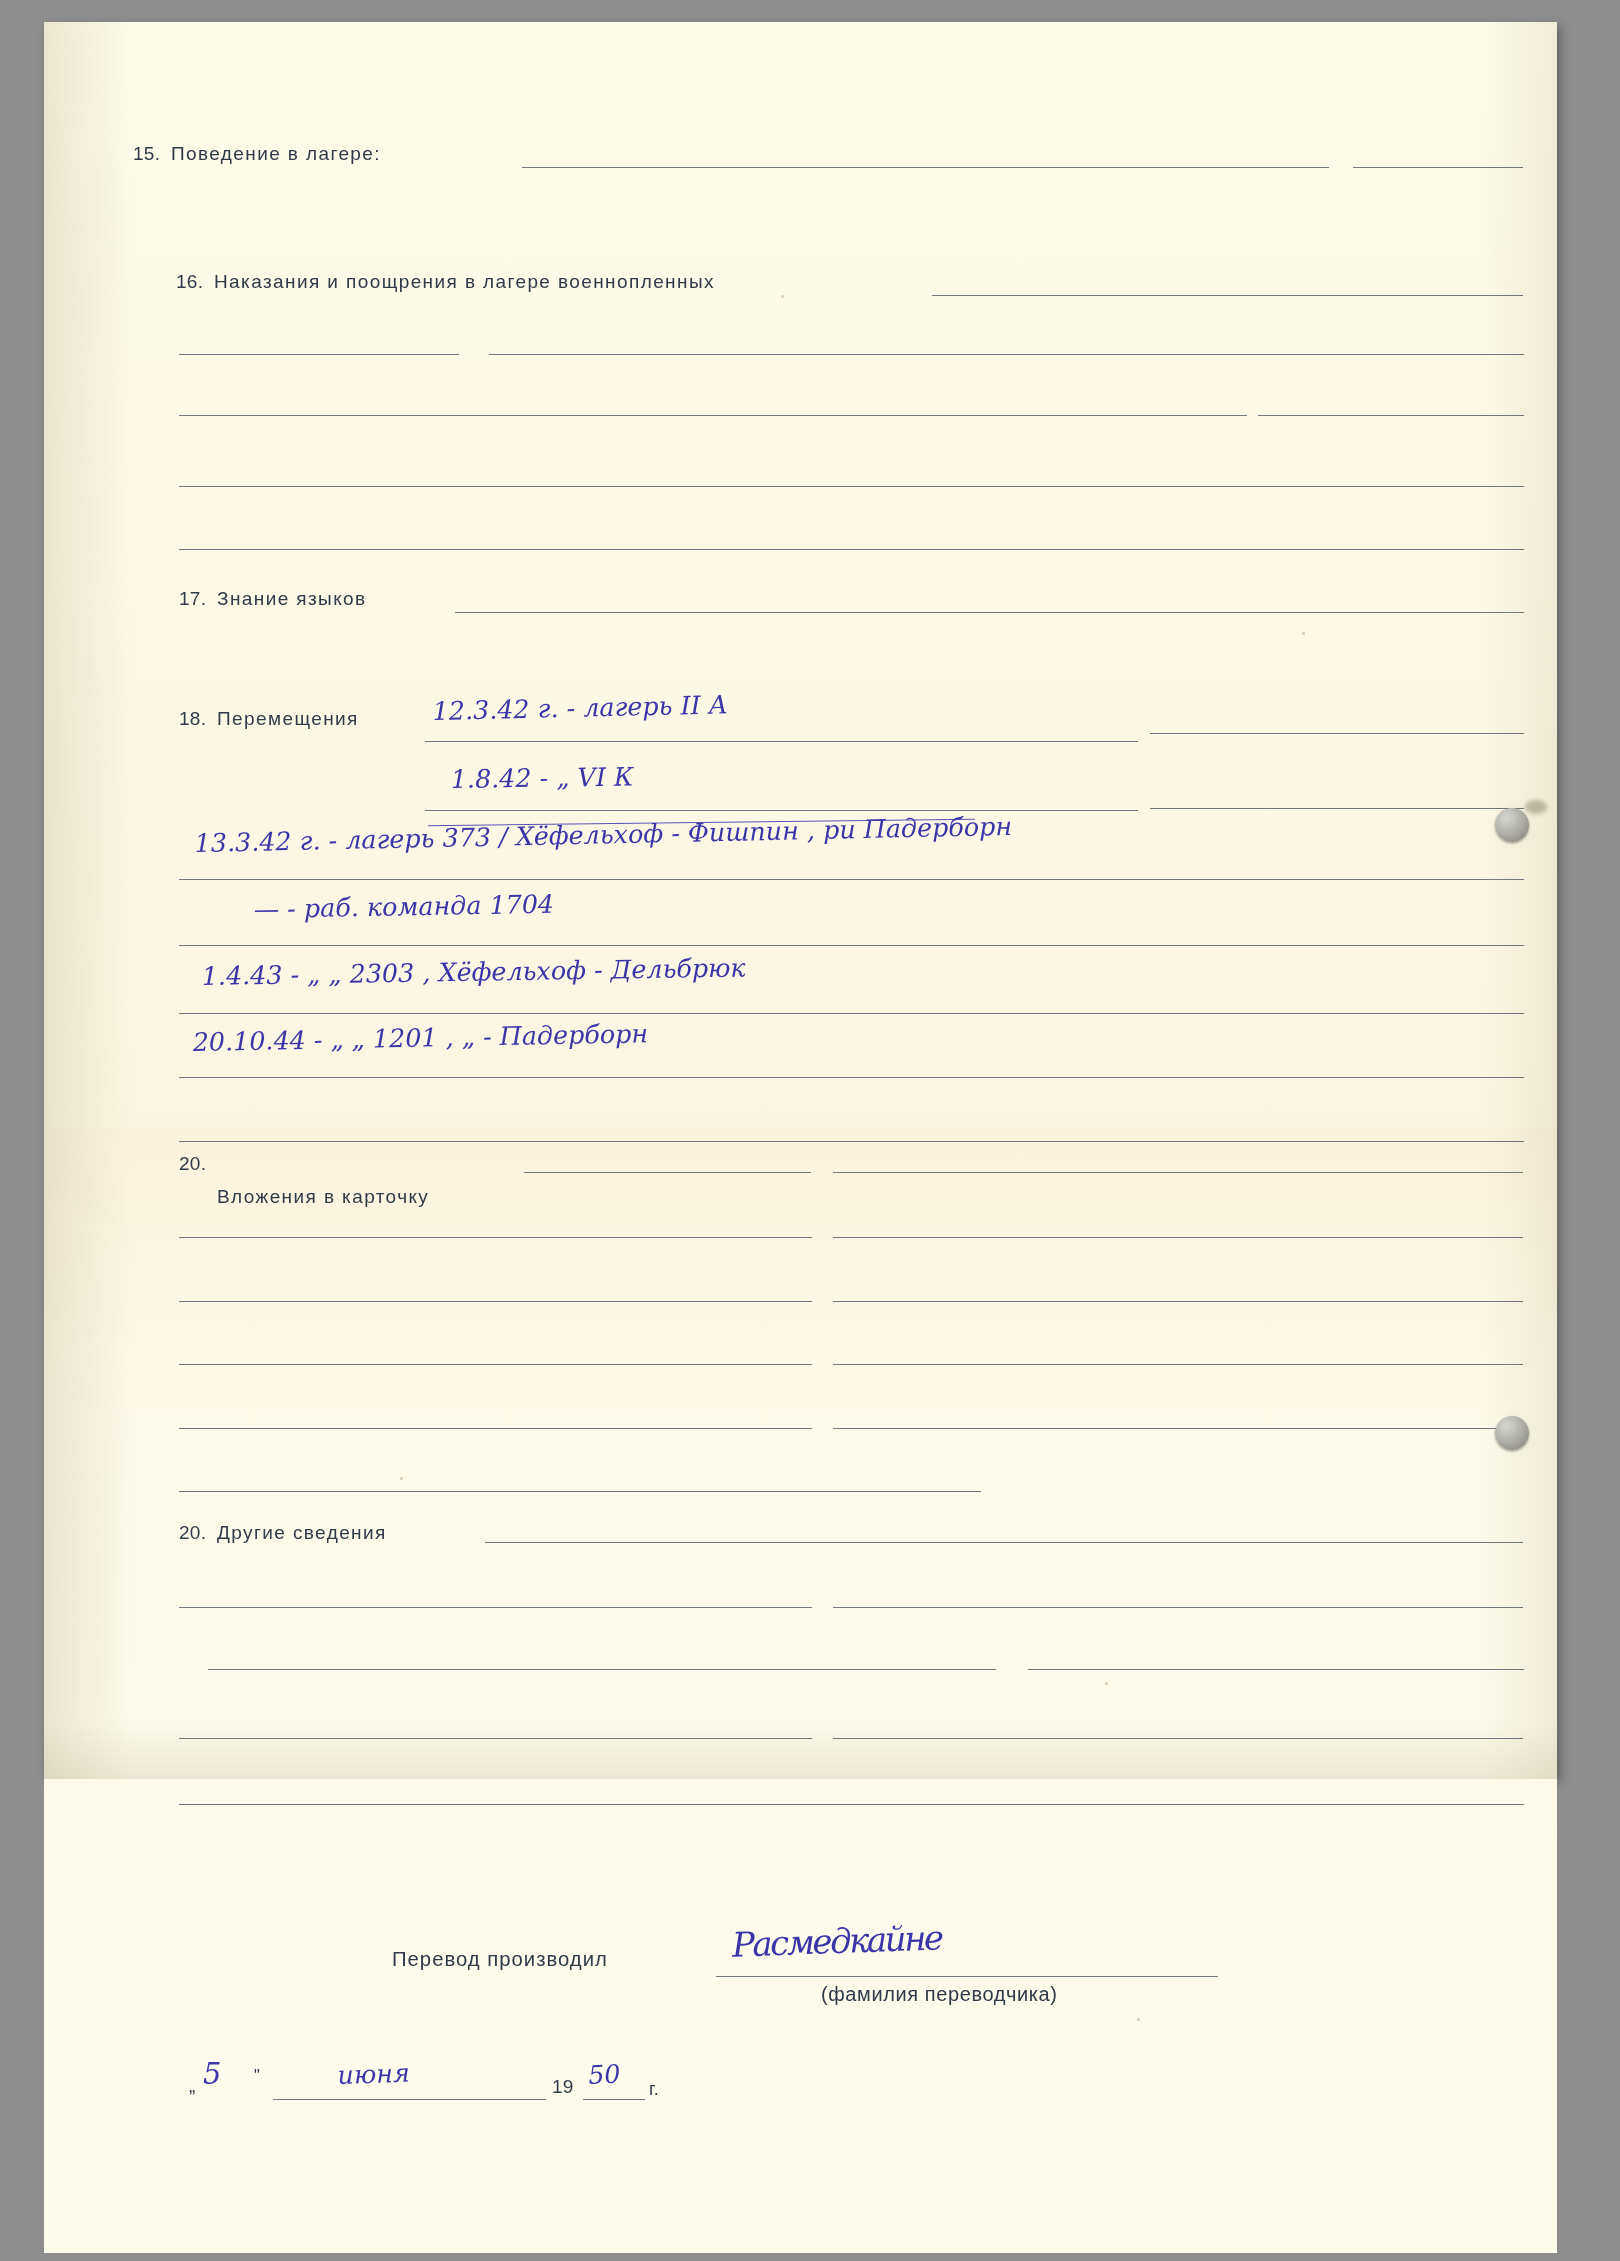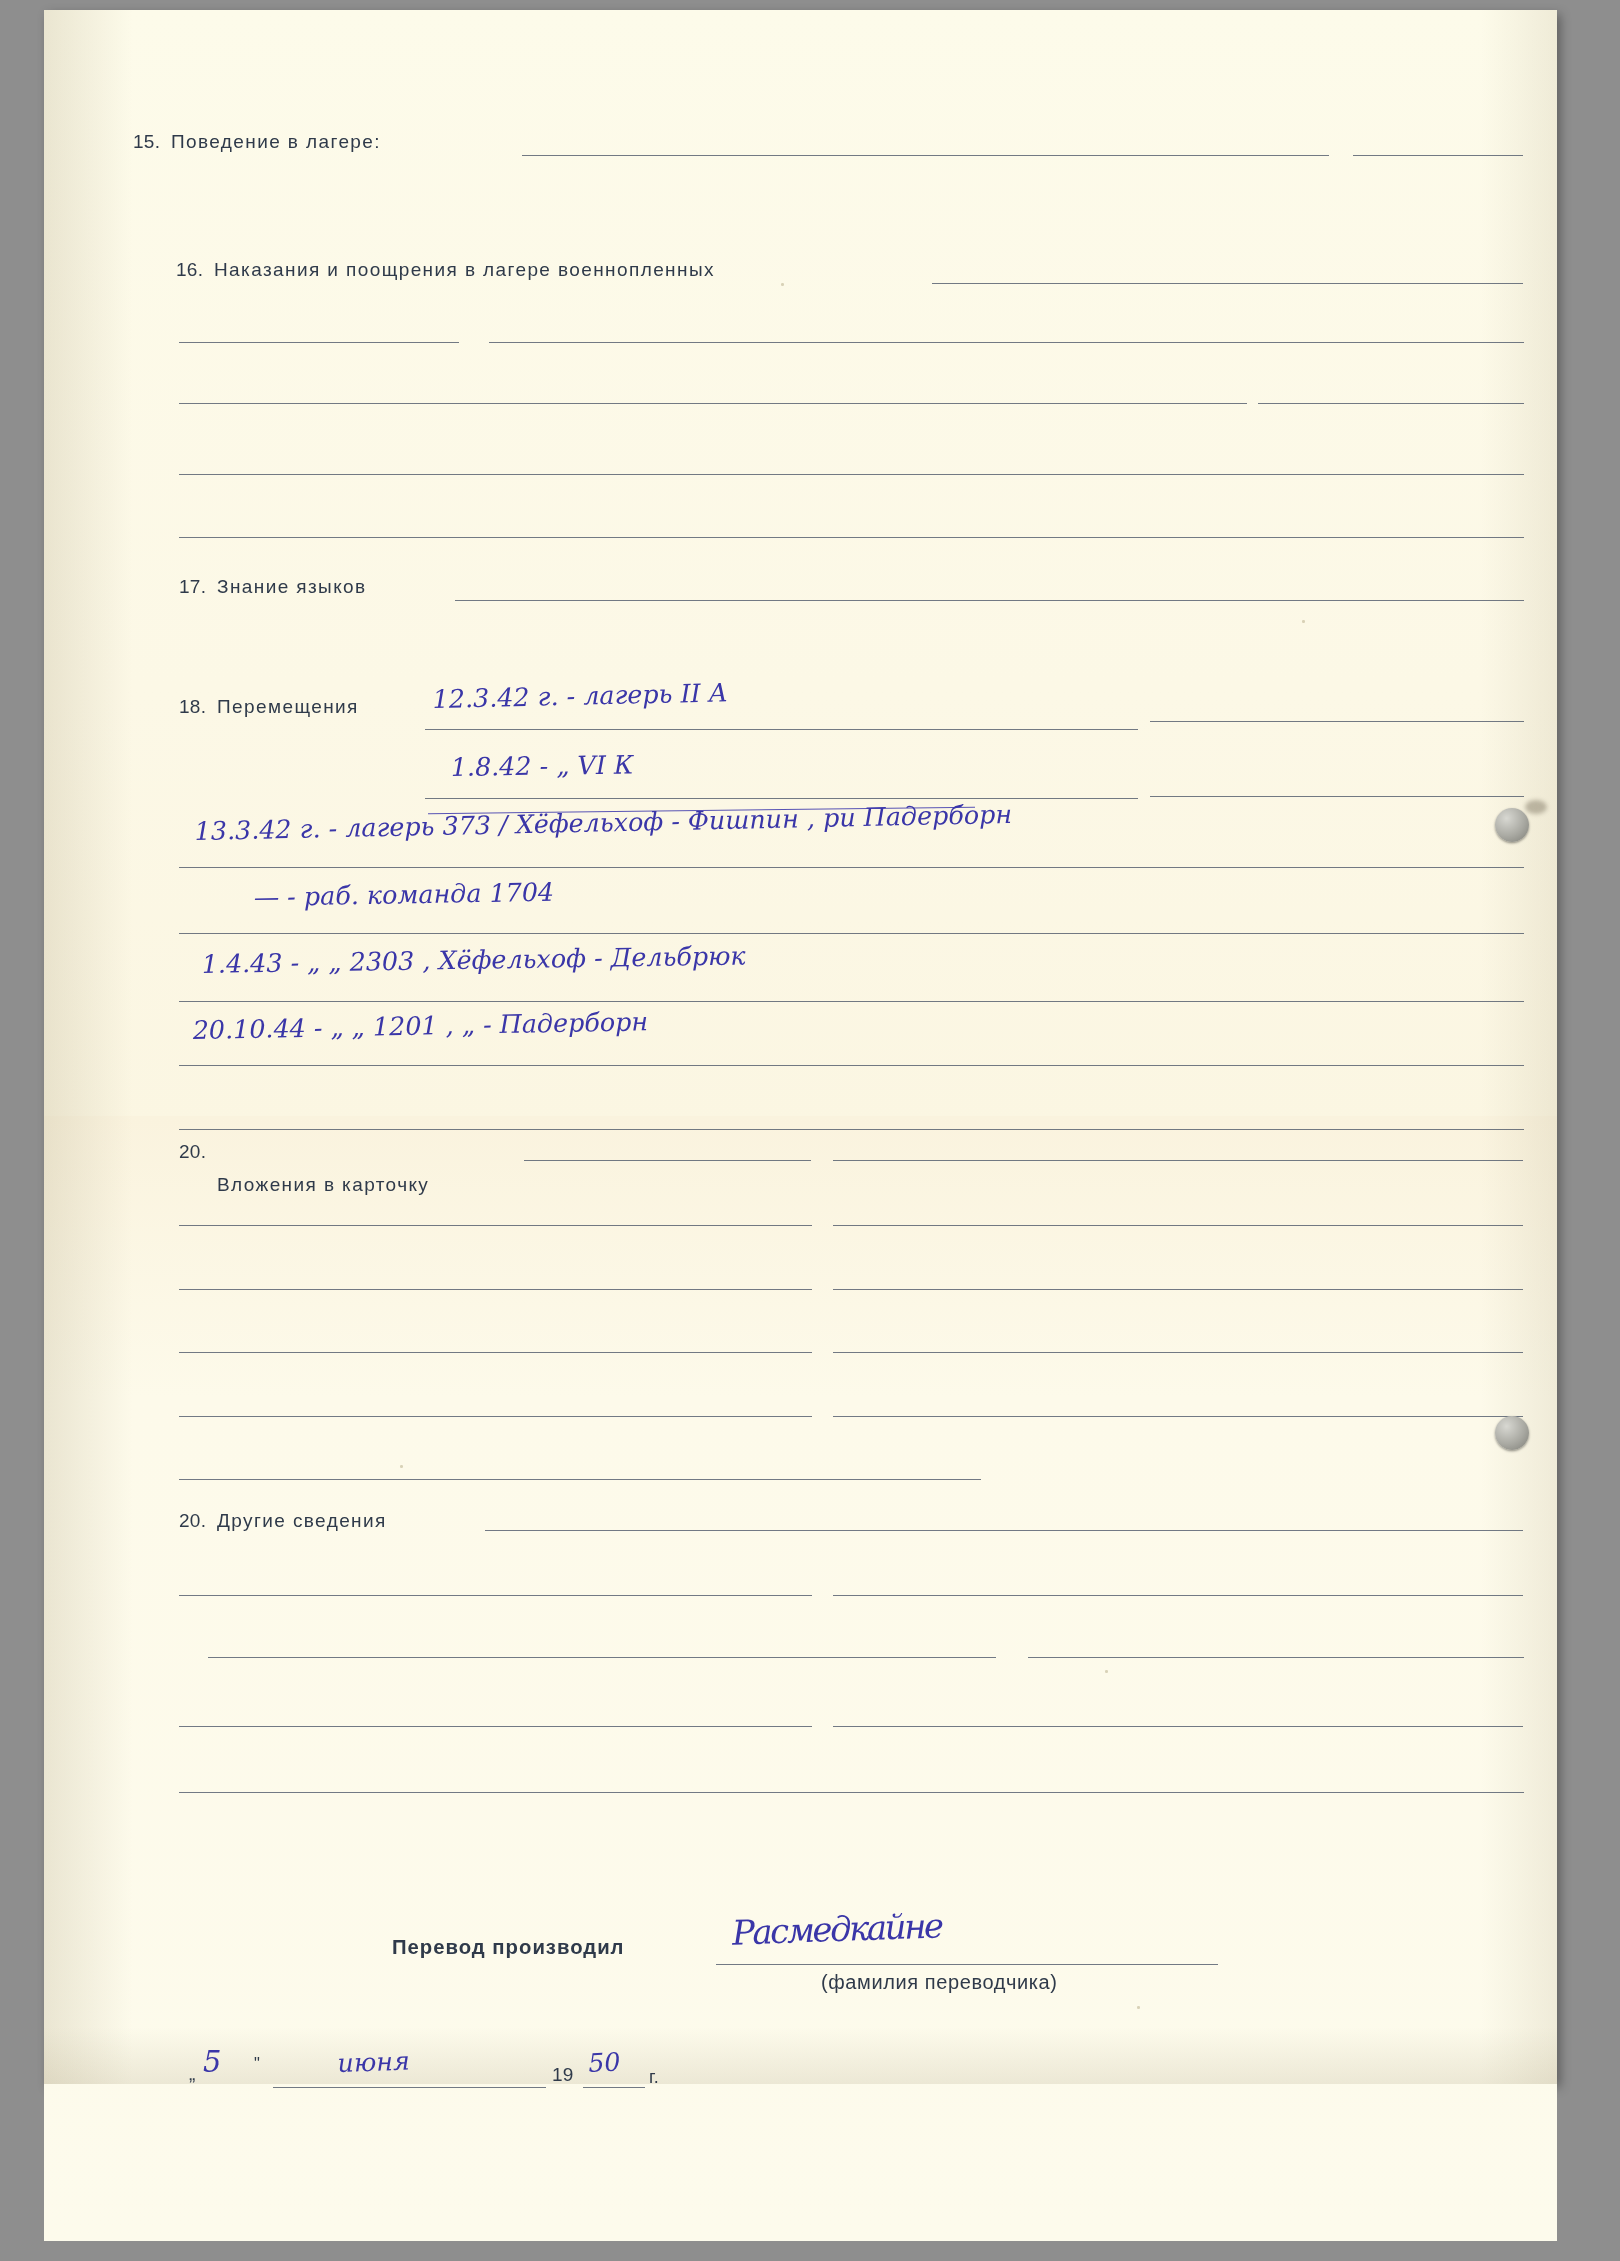--- a/index.html
+++ b/index.html
@@ -9,23 +9,23 @@
   }
   body {
     width: 1621px;
     height: 2261px;
     font-family: "Liberation Sans", sans-serif;
     overflow: hidden;
   }
   #page {
     position: absolute;
     left: 44px;
-    top: 10px;
+    top: 22px;
     width: 1513px;
-    height: 2074px;
+    height: 1757px;
     background: #f0abfc;
     box-shadow: 3.8px 3.8px 10.2px rgba(0,0,0,0.35);
   }
   
   .paper-tint-a {
     position: absolute;
     left: 0; top: 0; width: 100%; height: 1131px;
     background: linear-gradient(180deg, #fdfbea 0%, #fcf8e6 60%, #fbf6e2 100%);
     pointer-events: none;
   }
@@ -104,21 +104,21 @@
 
   .caption {
     position: absolute;
     color: #2f3a4a;
     font-size: 20px;
     letter-spacing: 0.6px;
     white-space: nowrap;
   }
 
   .bold-label {
-    font-weight: bold;
+    font-weight: normal;
     letter-spacing: 1px;
   }
 
   
   .stud {
     position: absolute;
     width: 34px;
     height: 34px;
     border-radius: 50%;
     background: radial-gradient(circle at 34% 30%, #d8d8d2 0%, #a9a9a2 55%, #7d7d76 100%);

